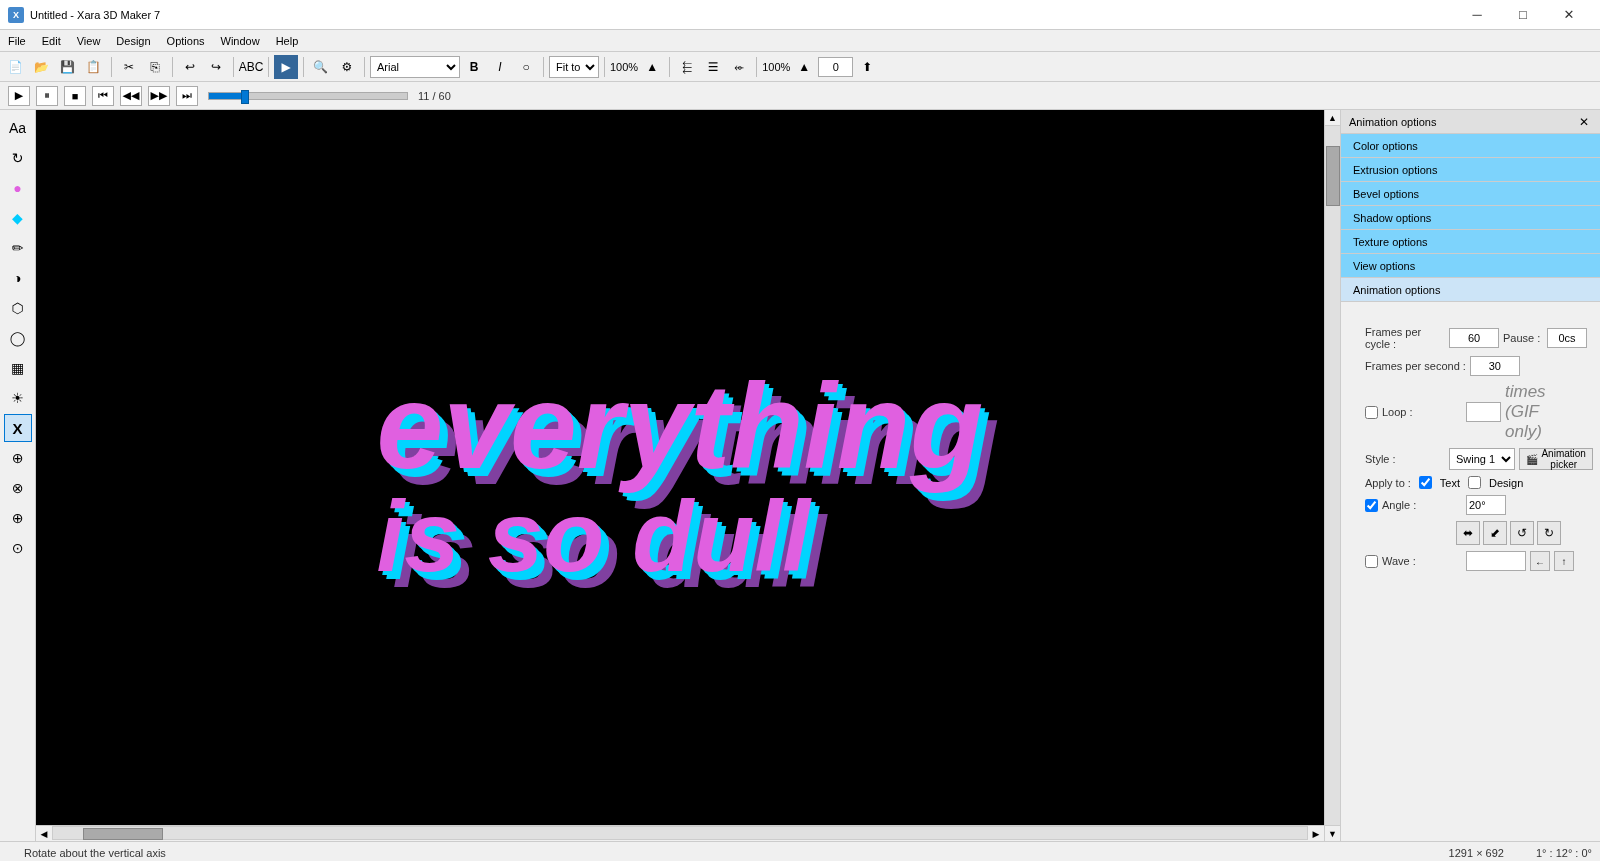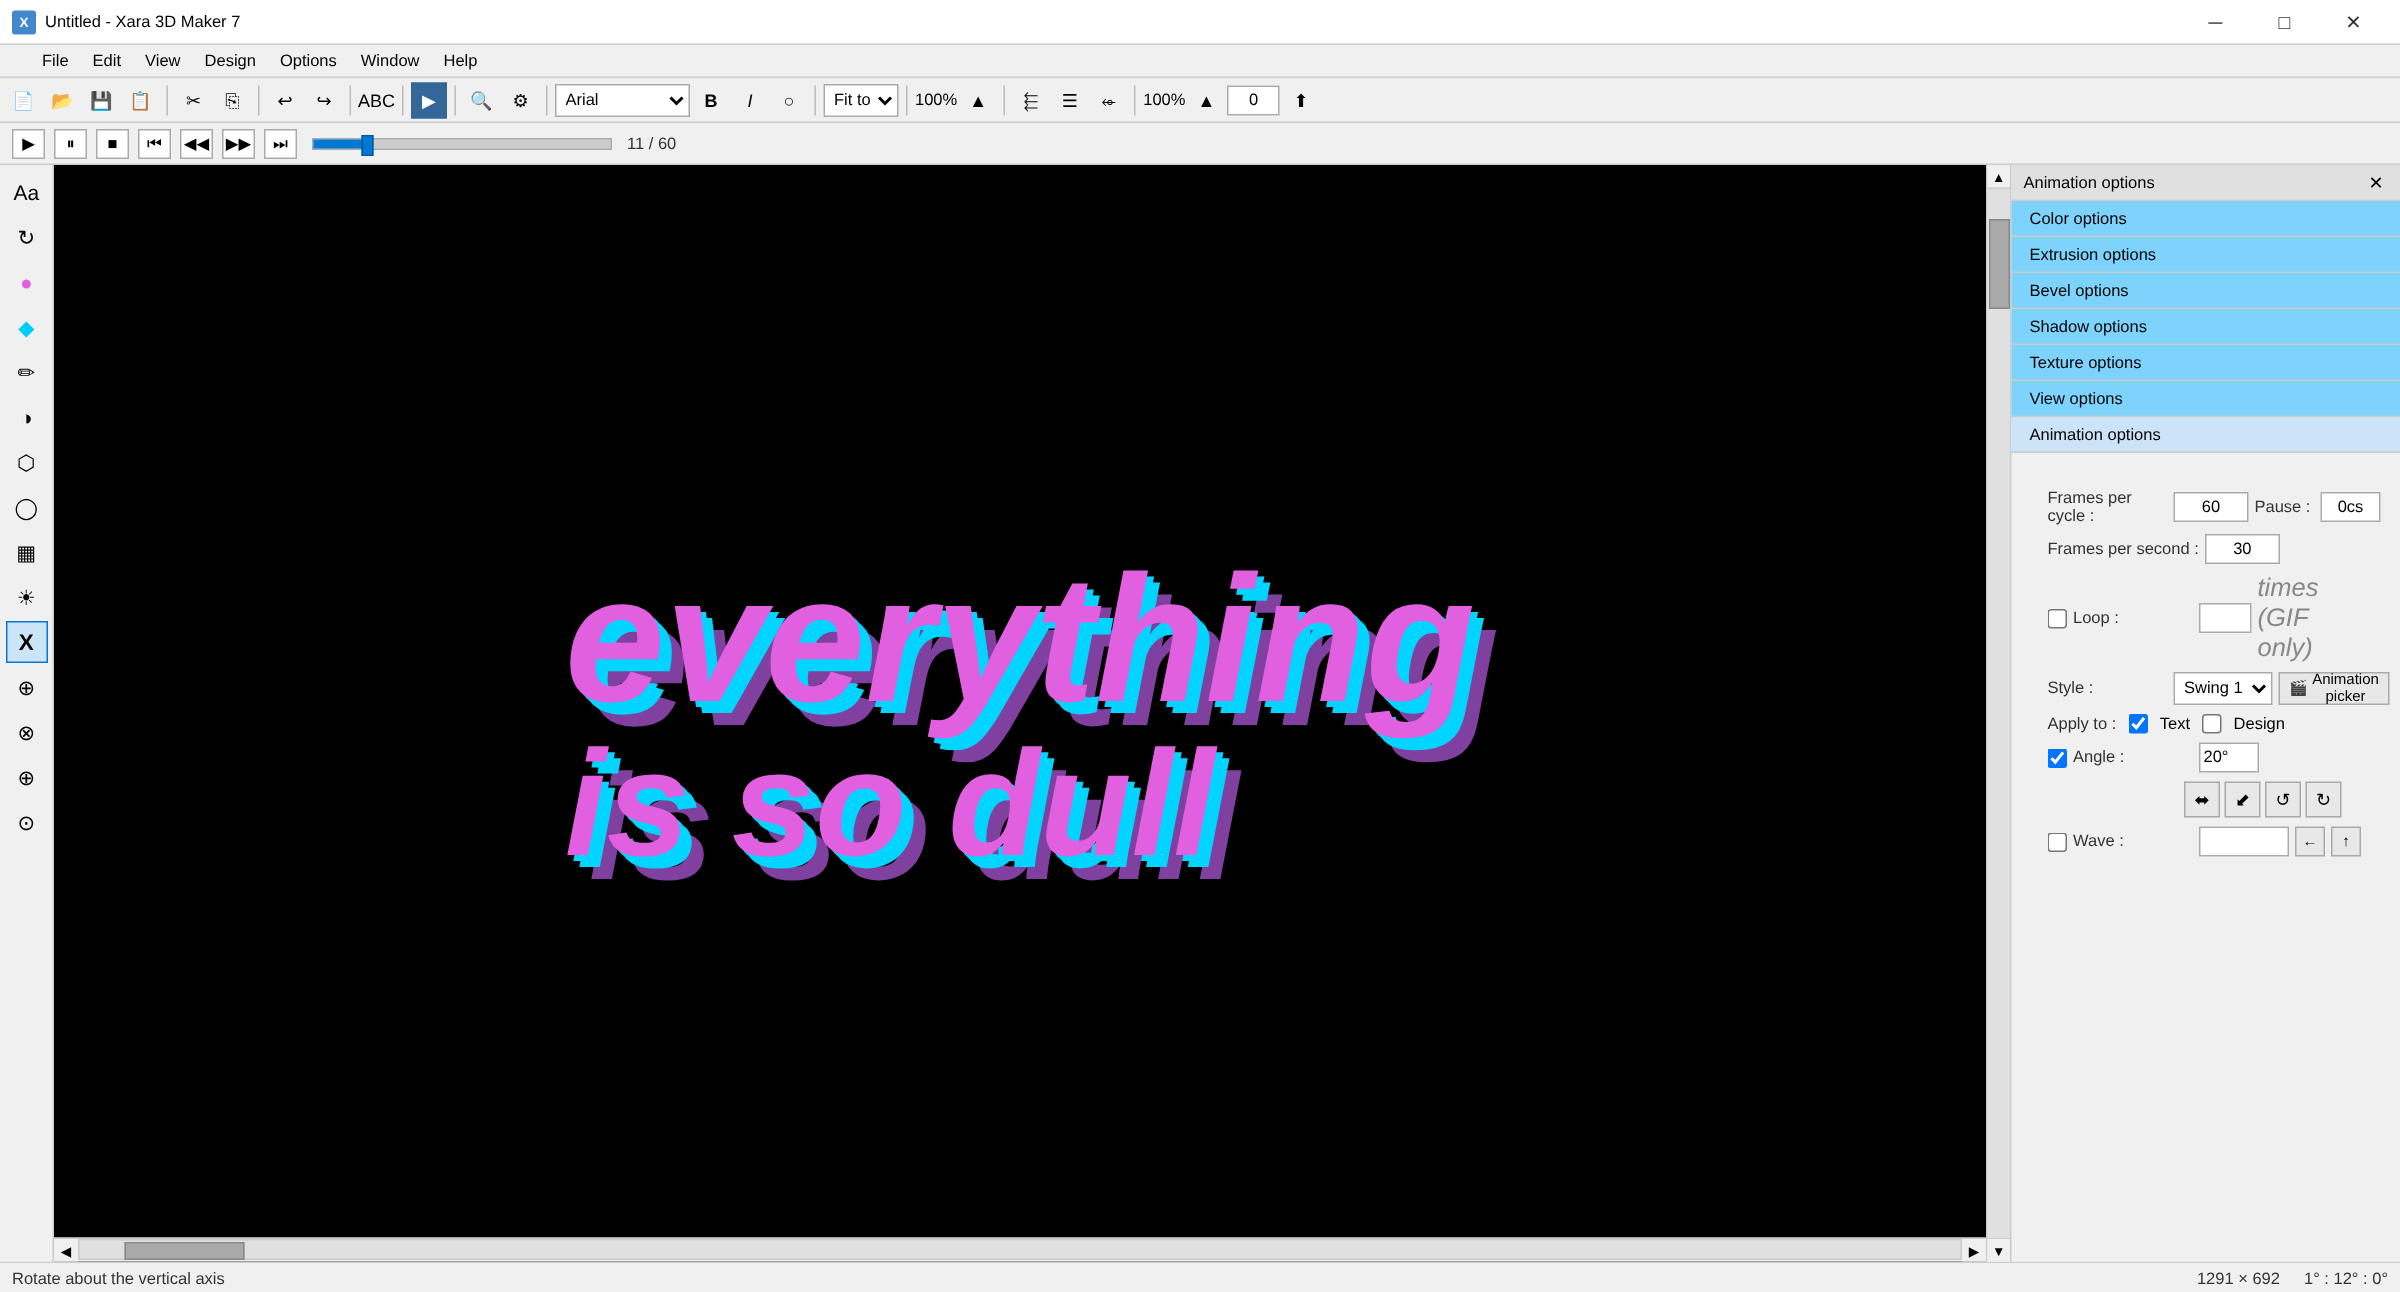--- a/index.html
+++ b/index.html
@@ -7,21 +7,21 @@
 
     
     .title-bar { background: #fff; height: 30px; display: flex; align-items: center; justify-content: space-between; padding: 0 8px; border-bottom: 1px solid #ccc; }
     .title-bar-left { display: flex; align-items: center; gap: 6px; }
     .title-bar-icon { width: 16px; height: 16px; background: #4488cc; border-radius: 2px; font-size: 9px; display: flex; align-items: center; justify-content: center; color: white; font-weight: bold; }
     .title-bar-title { font-size: 11px; color: #000; }
     .title-bar-controls { display: flex; gap: 0; }
     .title-bar-btn { width: 46px; height: 30px; display: flex; align-items: center; justify-content: center; cursor: pointer; font-size: 13px; color: #333; border: none; background: transparent; }
 
     
-    .menu-bar { background: #f0f0f0; height: 22px; display: flex; align-items: center; padding: 0 20px; border-bottom: 1px solid #ccc; }
+    .menu-bar { background: #f0f0f0; height: 22px; display: flex; align-items: center; padding: 0 0; border-bottom: 1px solid #ccc; }
     .menu-item { padding: 2px 8px; cursor: pointer; font-size: 11px; height: 22px; display: flex; align-items: center; }
 
     
     .toolbar { background: #f0f0f0; height: 30px; display: flex; align-items: center; padding: 0 4px; border-bottom: 1px solid #ccc; gap: 2px; }
     .tb-btn { width: 24px; height: 24px; border: 1px solid transparent; background: transparent; cursor: pointer; display: flex; align-items: center; justify-content: center; font-size: 12px; }
     .tb-separator { width: 1px; height: 20px; background: #bbb; margin: 0 3px; }
     .font-select { height: 22px; font-size: 11px; border: 1px solid #aaa; background: white; padding: 0 2px; width: 90px; }
     .font-size-select { height: 22px; font-size: 11px; border: 1px solid #aaa; background: white; padding: 0 2px; width: 50px; }
 
     
@@ -81,21 +81,21 @@
 
     .wave-row { display: flex; align-items: center; gap: 4px; margin-bottom: 6px; }
     .wave-input { height: 20px; border: 1px solid #aaa; background: white; font-size: 11px; padding: 0 2px; width: 60px; }
     .wave-btn { width: 20px; height: 20px; border: 1px solid #aaa; background: #e8e8e8; cursor: pointer; display: flex; align-items: center; justify-content: center; font-size: 10px; }
     .h-scroll-btn { width: 16px; height: 16px; border: none; background: #f0f0f0; cursor: pointer; display: flex; align-items: center; justify-content: center; font-size: 9px; }
     .h-scroll-track { flex: 1; height: 14px; background: #e0e0e0; border: 1px solid #ccc; position: relative; }
     .h-scroll-thumb { height: 12px; width: 80px; background: #aaa; border: 1px solid #888; position: absolute; left: 30px; top: 1px; cursor: pointer; }
 
     
     .status-bar { height: 22px; background: #f0f0f0; border-top: 1px solid #ccc; display: flex; align-items: center; justify-content: space-between; padding: 0 8px; }
-    .status-text { font-size: 11px; color: #333; }
+    .status-text { font-size: 11px; color: #333; margin-left: 16px; }
     .art-text-container { text-align: left; padding: 20px 40px; }
     .art-line1 { font-size: 120px; font-weight: 900; font-style: italic; font-family: Arial, sans-serif; color: #e060e0; text-shadow: 8px 8px 0 #00d4ff, 16px 16px 0 #8040a0, 4px 4px 0 #00d4ff; line-height: 1; }
     .art-line2 { font-size: 100px; font-weight: 900; font-style: italic; font-family: Arial, sans-serif; color: #e060e0; text-shadow: 8px 8px 0 #00d4ff, 16px 16px 0 #8040a0, 4px 4px 0 #00d4ff; line-height: 1; }
 
     .loop-note { font-size: 17px; color: #888; font-style: italic; }
 
     input[type="checkbox"] { width: 13px; height: 13px; }
   </style>
 </head>
 <body>

